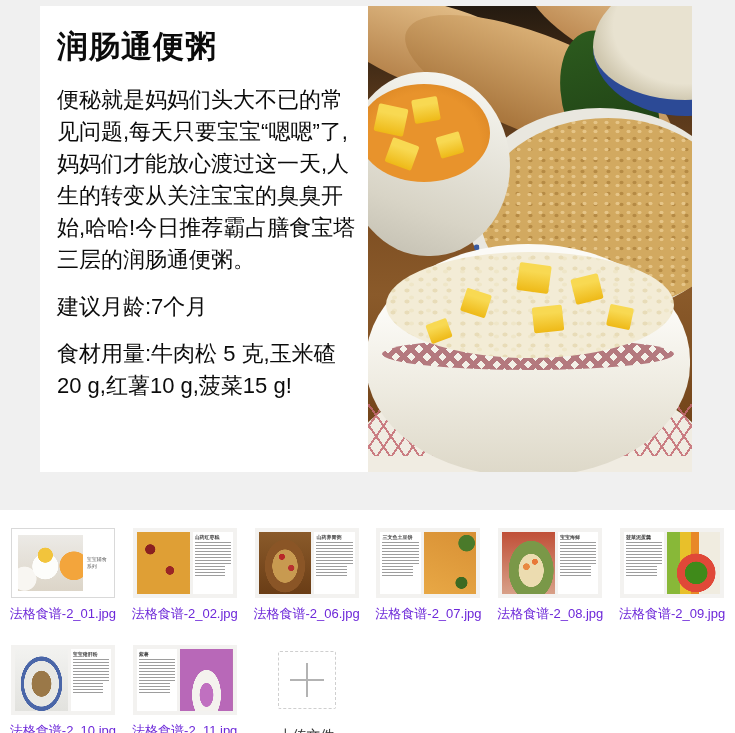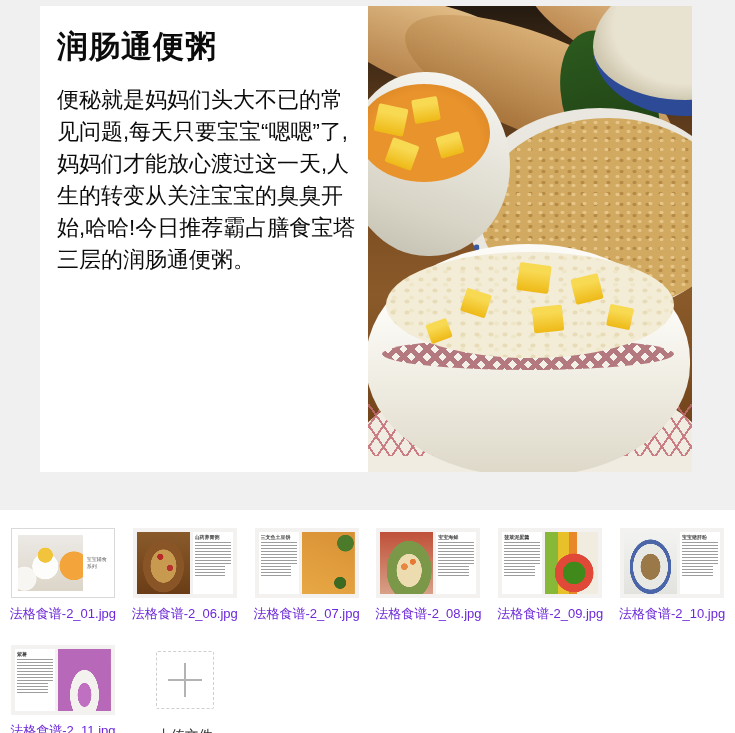--- a/index.html
+++ b/index.html
@@ -132,20 +132,22 @@
   .upload-label{margin-top:12px;font-size:14px;color:#333;}
 </style>
 </head>
 <body>
 
 <div class="top-section">
   <div class="preview-card">
     <div class="text-panel">
       <div class="recipe-title">润肠通便粥</div>
       <p class="recipe-p">便秘就是妈妈们头大不已的常见问题,每天只要宝宝“嗯嗯”了,妈妈们才能放心渡过这一天,人生的转变从关注宝宝的臭臭开始,哈哈!今日推荐霸占膳食宝塔三层的润肠通便粥。</p>
+      <p class="recipe-p">建议月龄:7个月</p>
+      <p class="recipe-p">食材用量:牛肉松 5 克,玉米碴20 g,红薯10 g,菠菜15 g!</p>
     </div>
     <div class="photo-panel">
       <div class="abs potato p-a"></div>
       <div class="abs potato p-b"></div>
       <div class="abs potato p-c"></div>
       <div class="abs leaf"></div>
       <div class="abs rice-bowl"></div>
       <div class="abs oat-rim"></div>
       <div class="abs oats"></div>
       <div class="abs oat-blue"></div>
@@ -176,20 +178,33 @@
     <div class="cell">
       <div class="thumb-area">
           <div class="thumb cover">
         <div class="photo ph01"></div>
         <div class="cover-label">宝宝辅食系列</div>
       </div>
         </div>
       <div class="filename">法格食谱-2_01.jpg</div>
     </div>
 
+    <div class="cell">
+      <div class="thumb-area">
+          <div class="thumb">
+        <div class="photo ph02"></div>
+        <div class="txt">
+              <div class="thumb-title">山药红枣糕</div>
+          <div class="tlines"></div>
+          <div class="tlines short"></div>
+            </div>
+      </div>
+        </div>
+      <div class="filename">法格食谱-2_02.jpg</div>
+    </div>
 
 
 
 
     <div class="cell">
       <div class="thumb-area">
           <div class="thumb">
         <div class="photo ph06"></div>
         <div class="txt">
               <div class="thumb-title">山药养胃粥</div>

